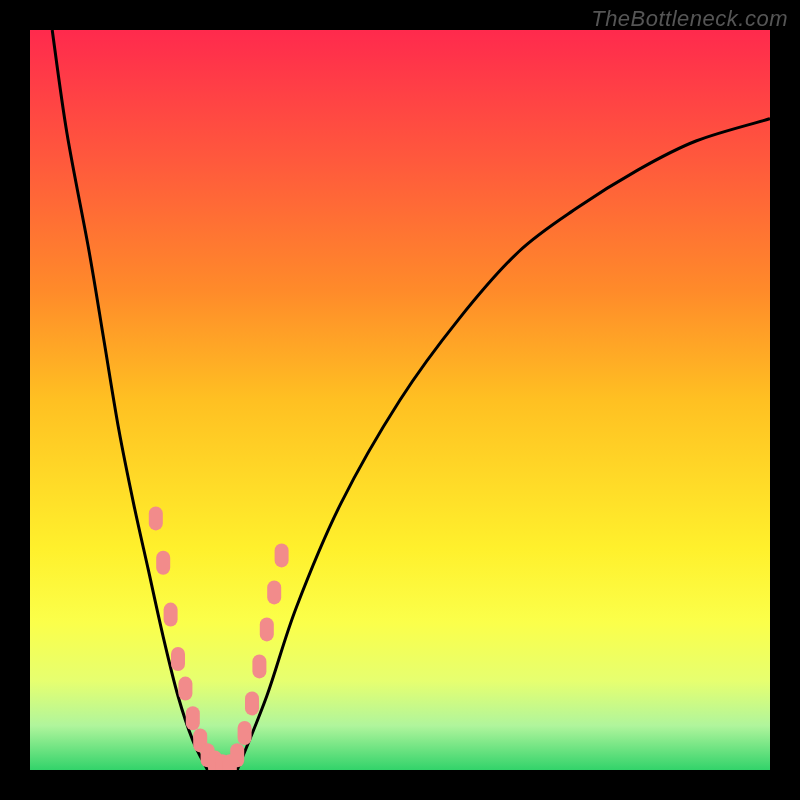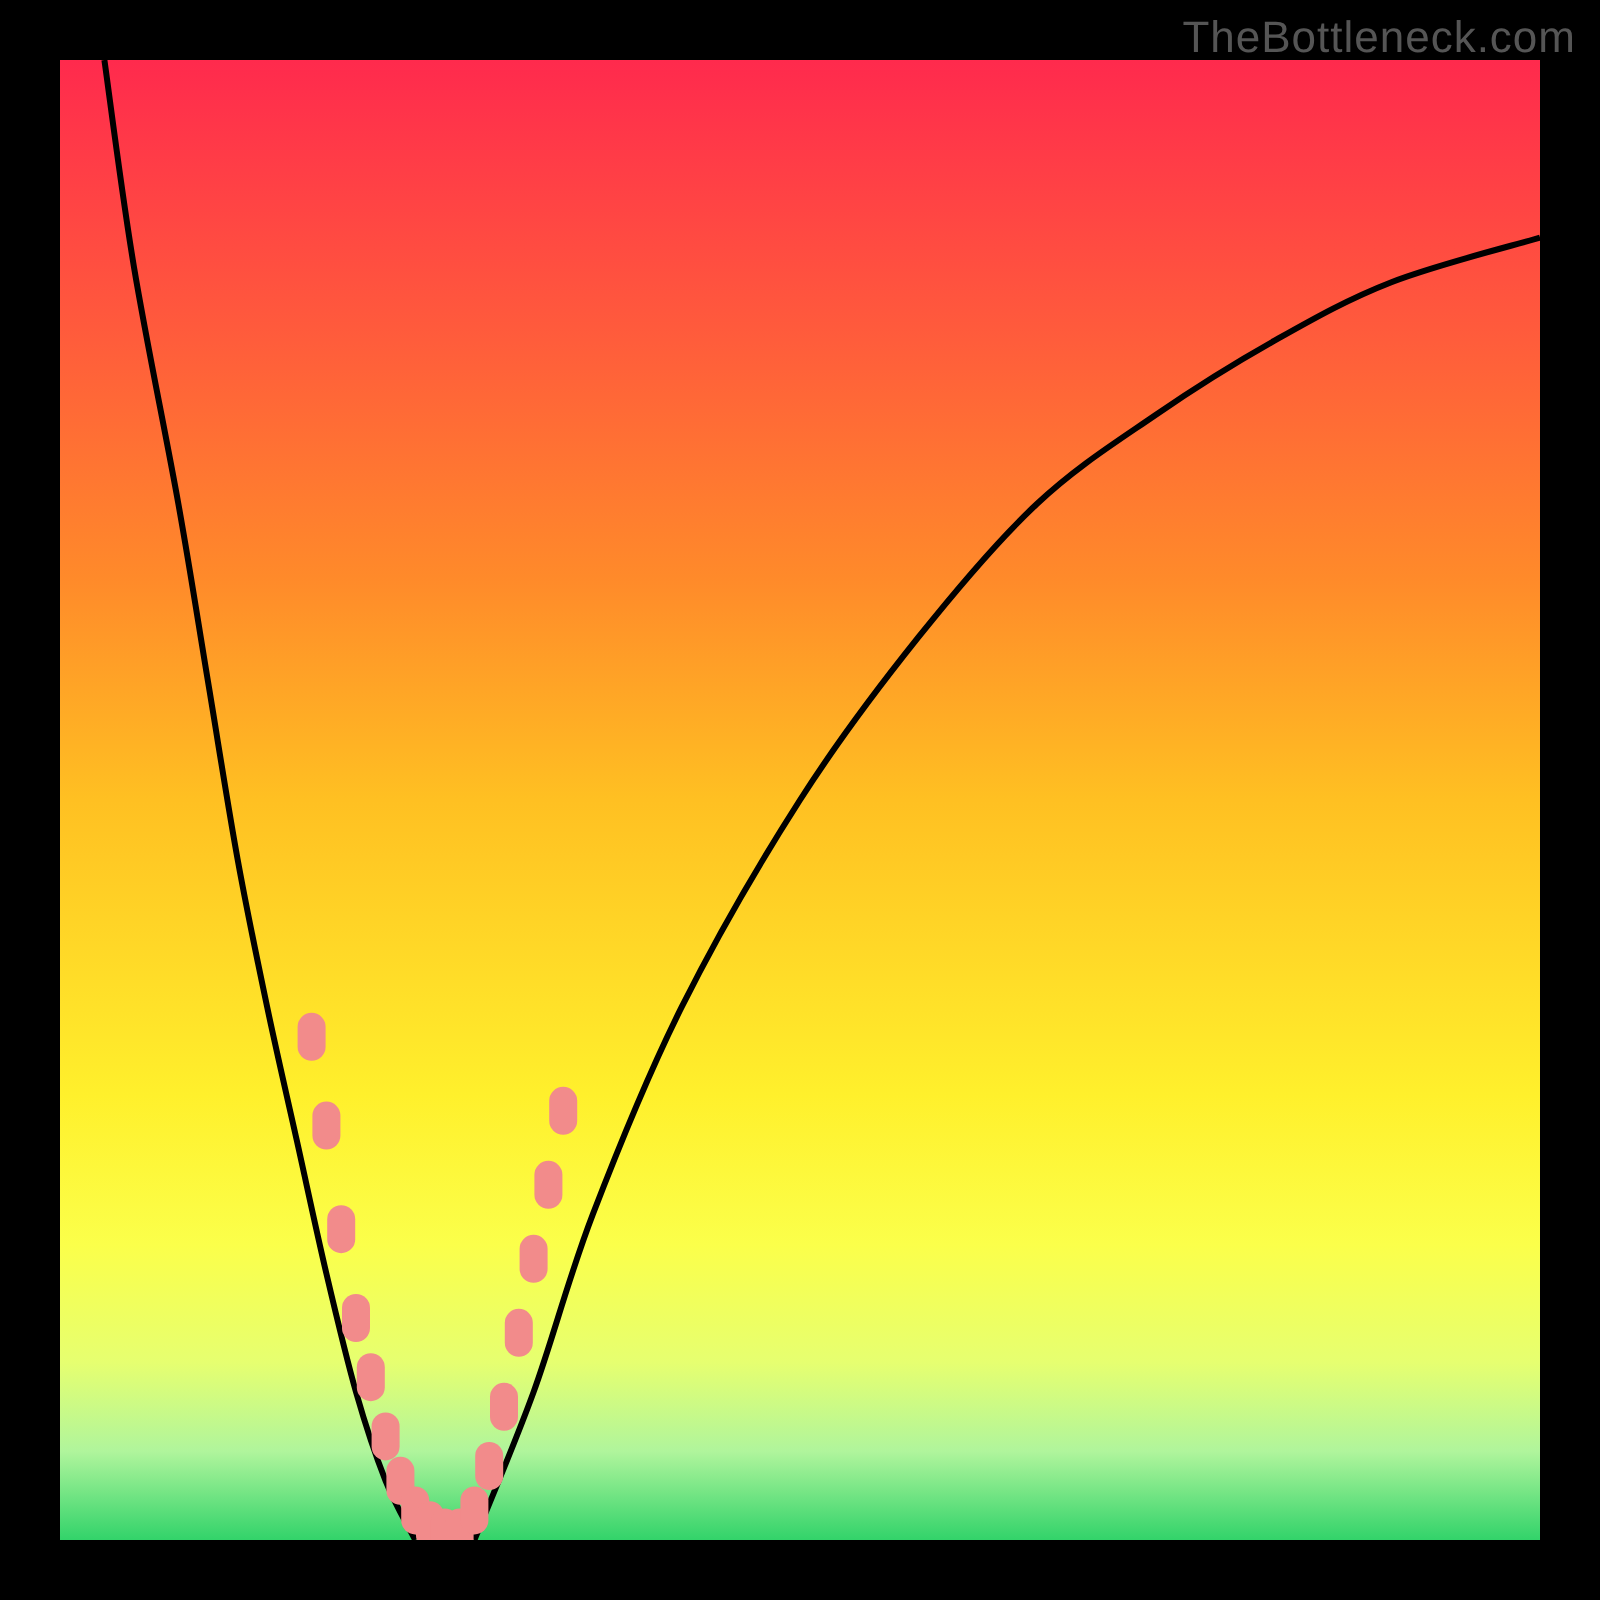--- a/index.html
+++ b/index.html
@@ -9,20 +9,21 @@
     height: 800px;
     overflow: hidden;
     background: #000;
     font-family: Arial, Helvetica, sans-serif;
   }
   .frame {
     position: relative;
     width: 800px;
     height: 800px;
     background: #000;
+    font-style: italic;
   }
   .plot-area {
     position: absolute;
     left: 30px;
     top: 30px;
     width: 740px;
     height: 740px;
     background: linear-gradient(
       to bottom,
       #ff2a4d 0%,

